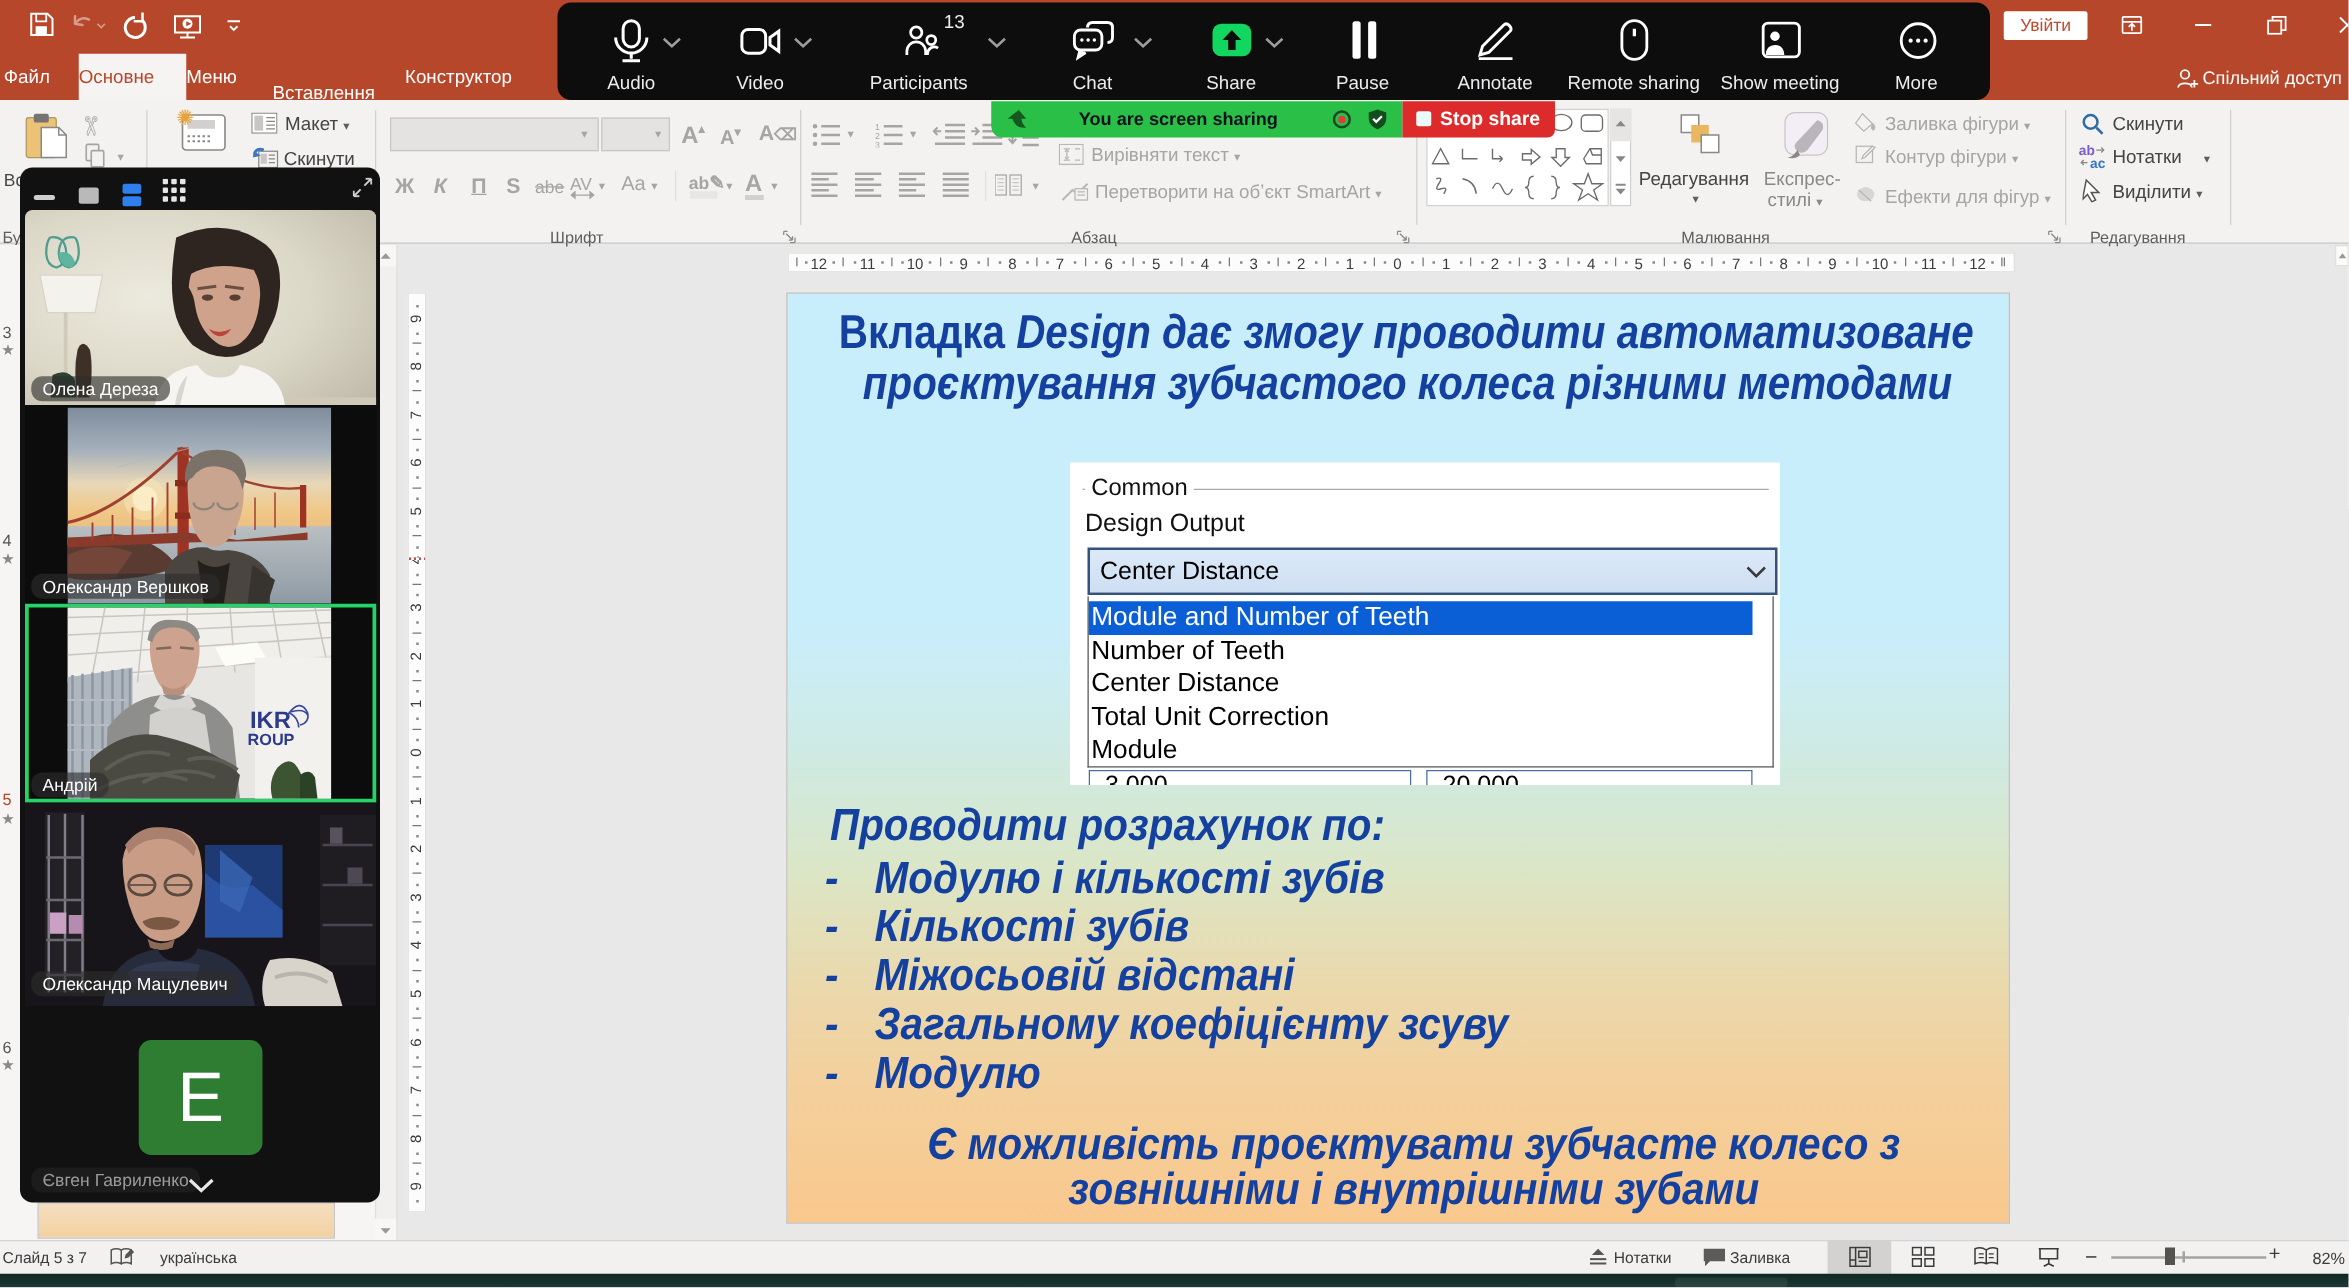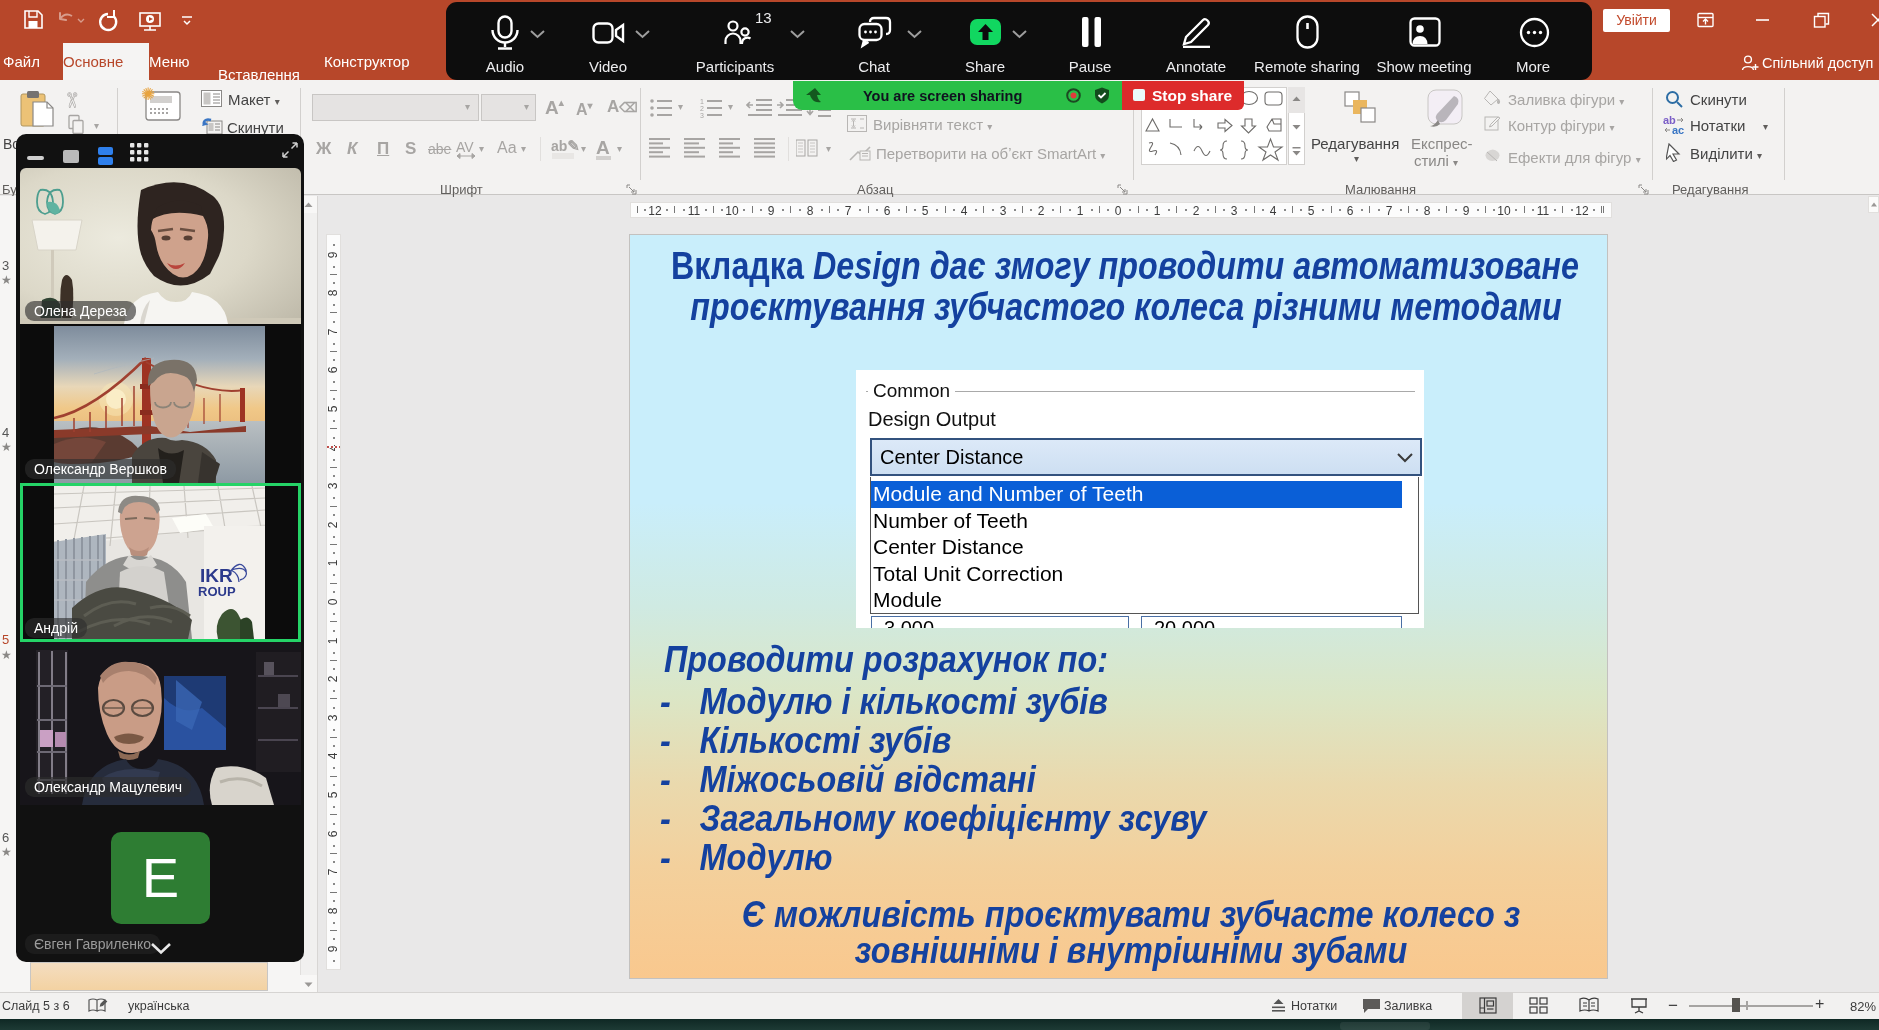--- a/index.html
+++ b/index.html
@@ -648,21 +648,21 @@
 
 <div class="a" style="left:111px;top:832px;width:99px;height:92px;background:#2e7d33;border-radius:10px"></div>
 <div class="a" style="left:111px;top:832px;width:99px;height:92px;text-align:center;font-size:56px;line-height:92px;color:#fff;font-weight:normal">E</div>
 <div class="a vlabel" style="left:25px;top:934px;background:rgba(45,45,45,.4);color:#9b9b9b">Євген Гавриленко</div>
 <svg class="a" style="left:150px;top:942px" width="22" height="13" viewBox="0 0 22 13" fill="none" stroke="#e8e8e8" stroke-width="2.6">
         <path d="M2 2 l9 8.5 9 -8.5"></path>
       </svg>
 
 
 <div class="a" style="left:0;top:992px;width:1879px;height:27px;background:#f2f1f0;border-top:1px solid #d6d4d2"></div>
-<div class="a" style="left:2px;top:999px;font-size:12.5px;color:#3b3b3b">Слайд 5 з 6</div>
+<div class="a" style="left:2px;top:999px;font-size:12.5px;color:#3b3b3b">Слайд 5 з 7</div>
 <svg class="a" style="left:88px;top:998px" width="20" height="15" viewBox="0 0 20 15" fill="none" stroke="#555" stroke-width="1.2">
  <path d="M1 2 q4 -2 8 0 v11 q-4 -2 -8 0 z M9 2 q4 -2 8 0 v11 q-4 -2 -8 0"></path>
  <path d="M13 6 l4 -4 1.5 1.5 -4 4 -2 0.5 z" fill="#555"></path>
 </svg>
 <div class="a" style="left:128px;top:999px;font-size:12.5px;color:#3b3b3b">українська</div>
 <svg class="a" style="left:1271px;top:998px" width="15" height="15" viewBox="0 0 15 15" fill="#555">
  <path d="M7.5 1 l5 5 h-10 z"></path>
         <rect x="1" y="8.5" width="13" height="1.6"></rect>
         <rect x="1" y="12" width="13" height="1.6"></rect>
 </svg>

